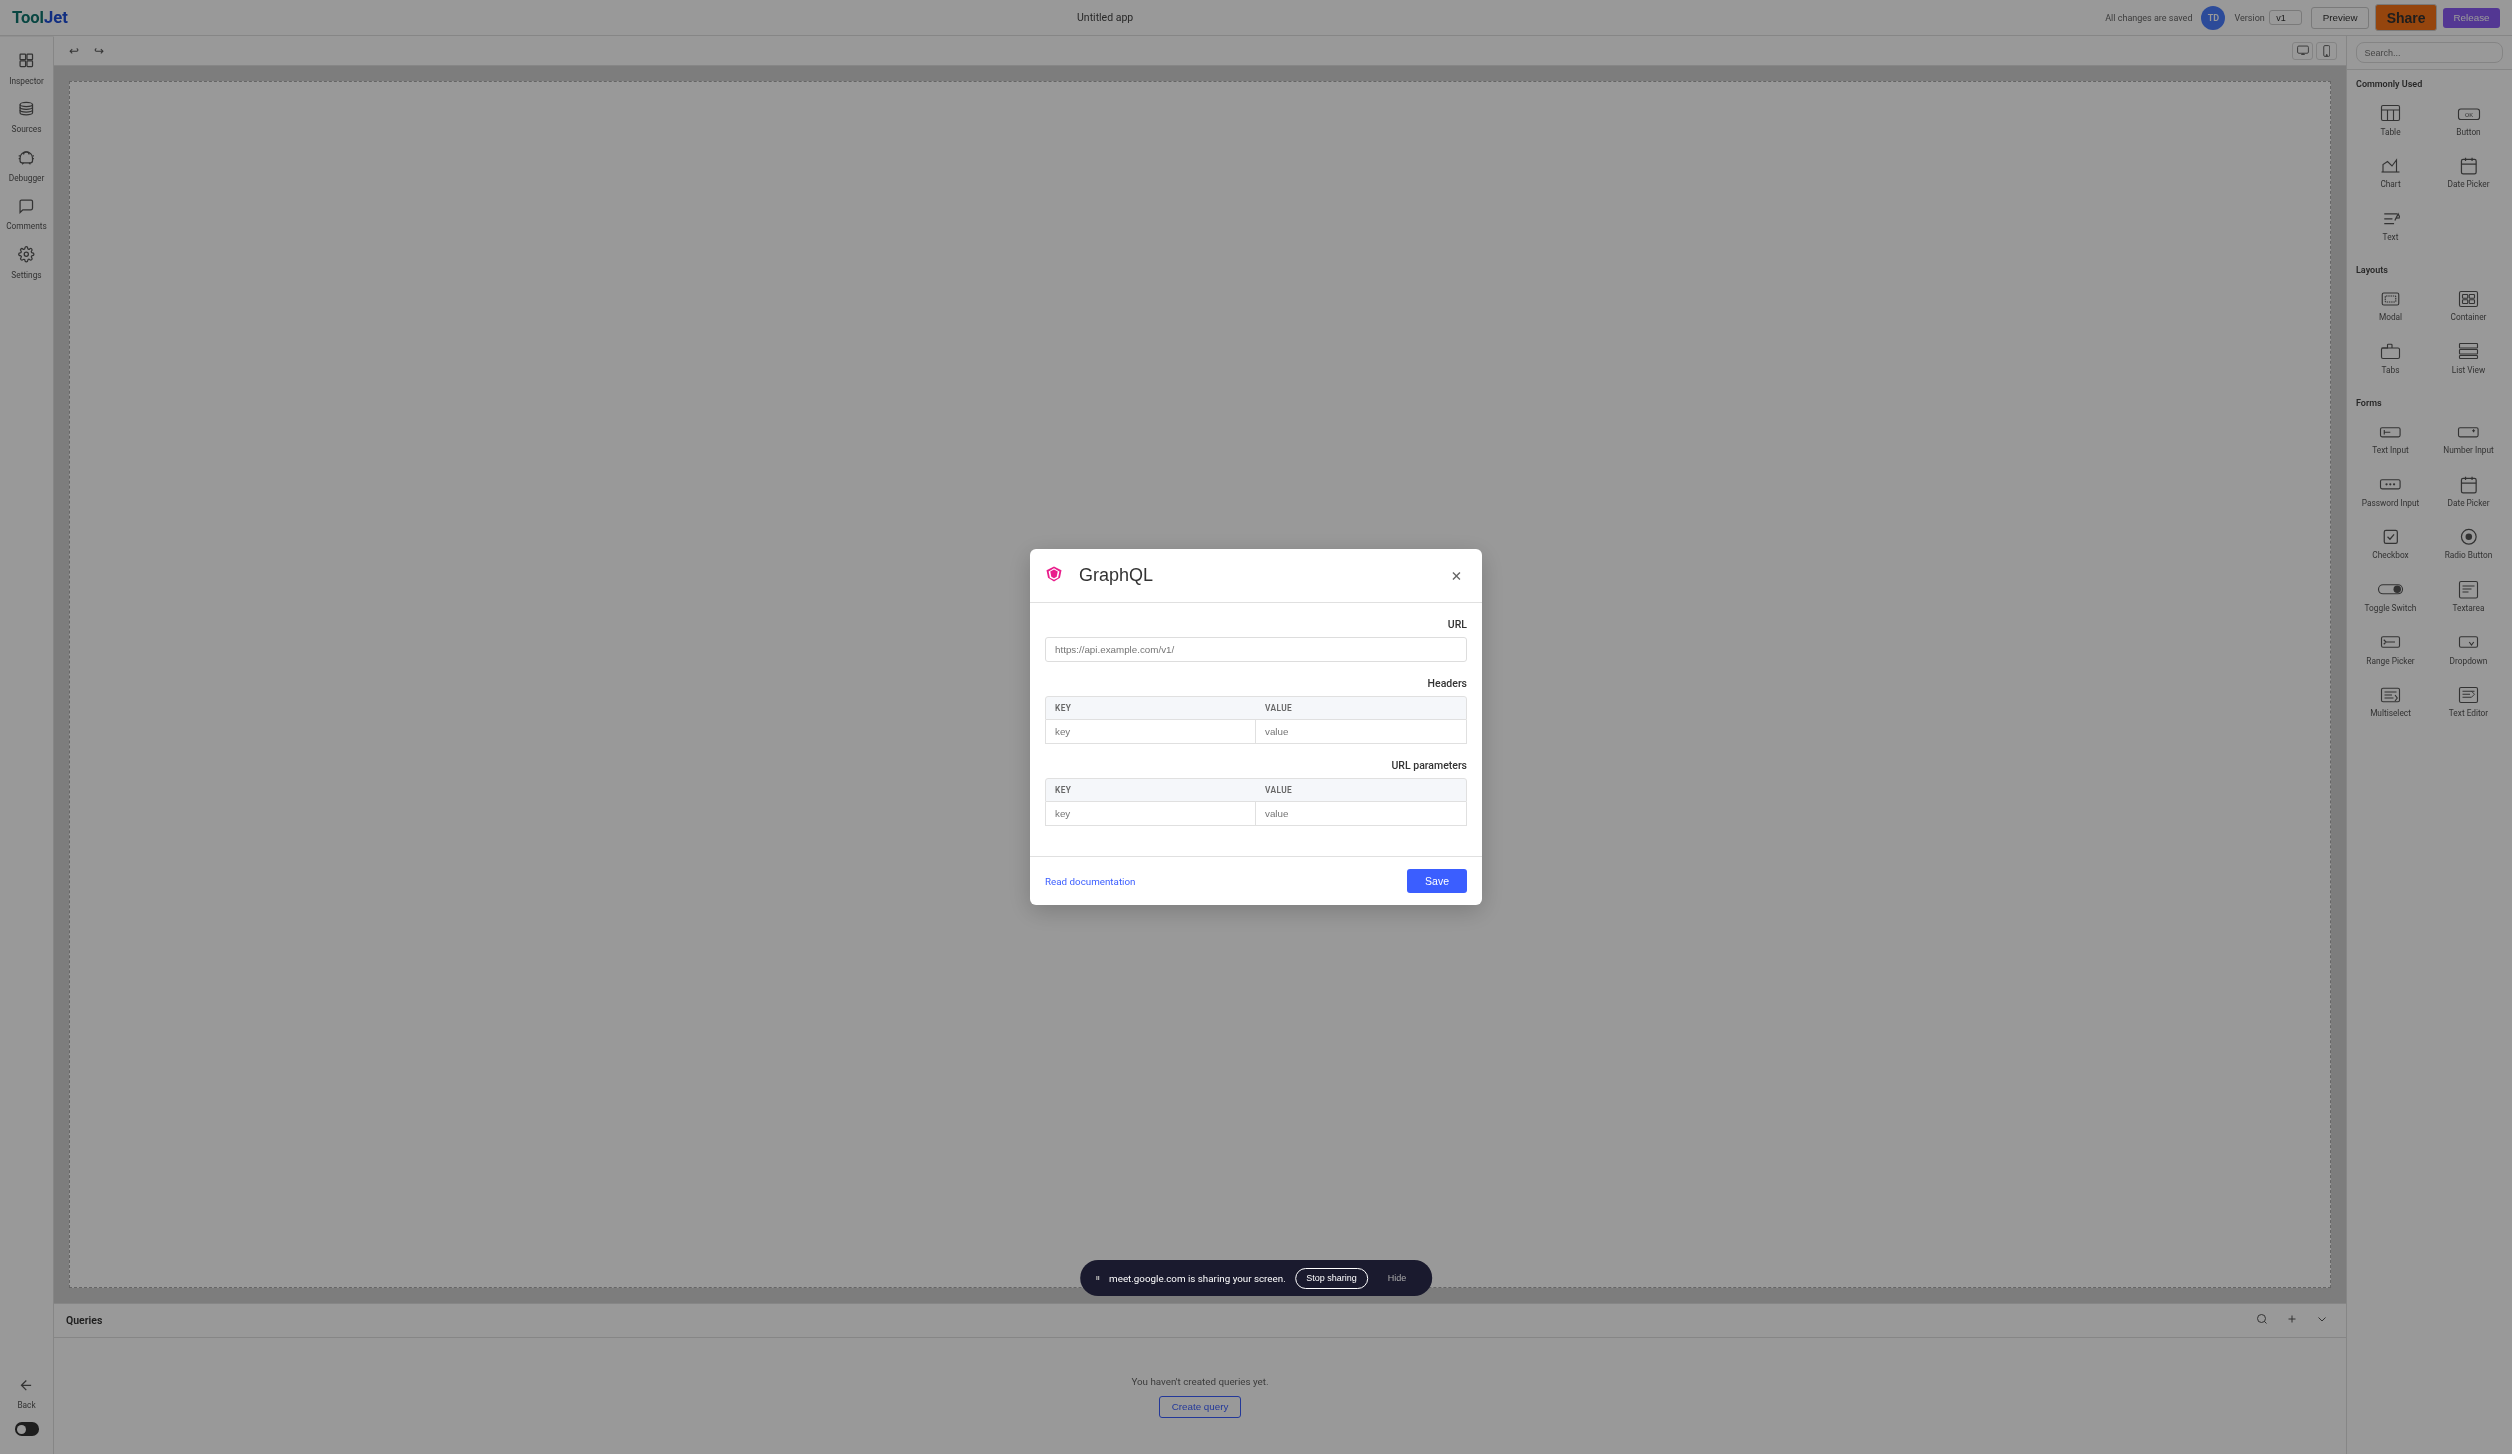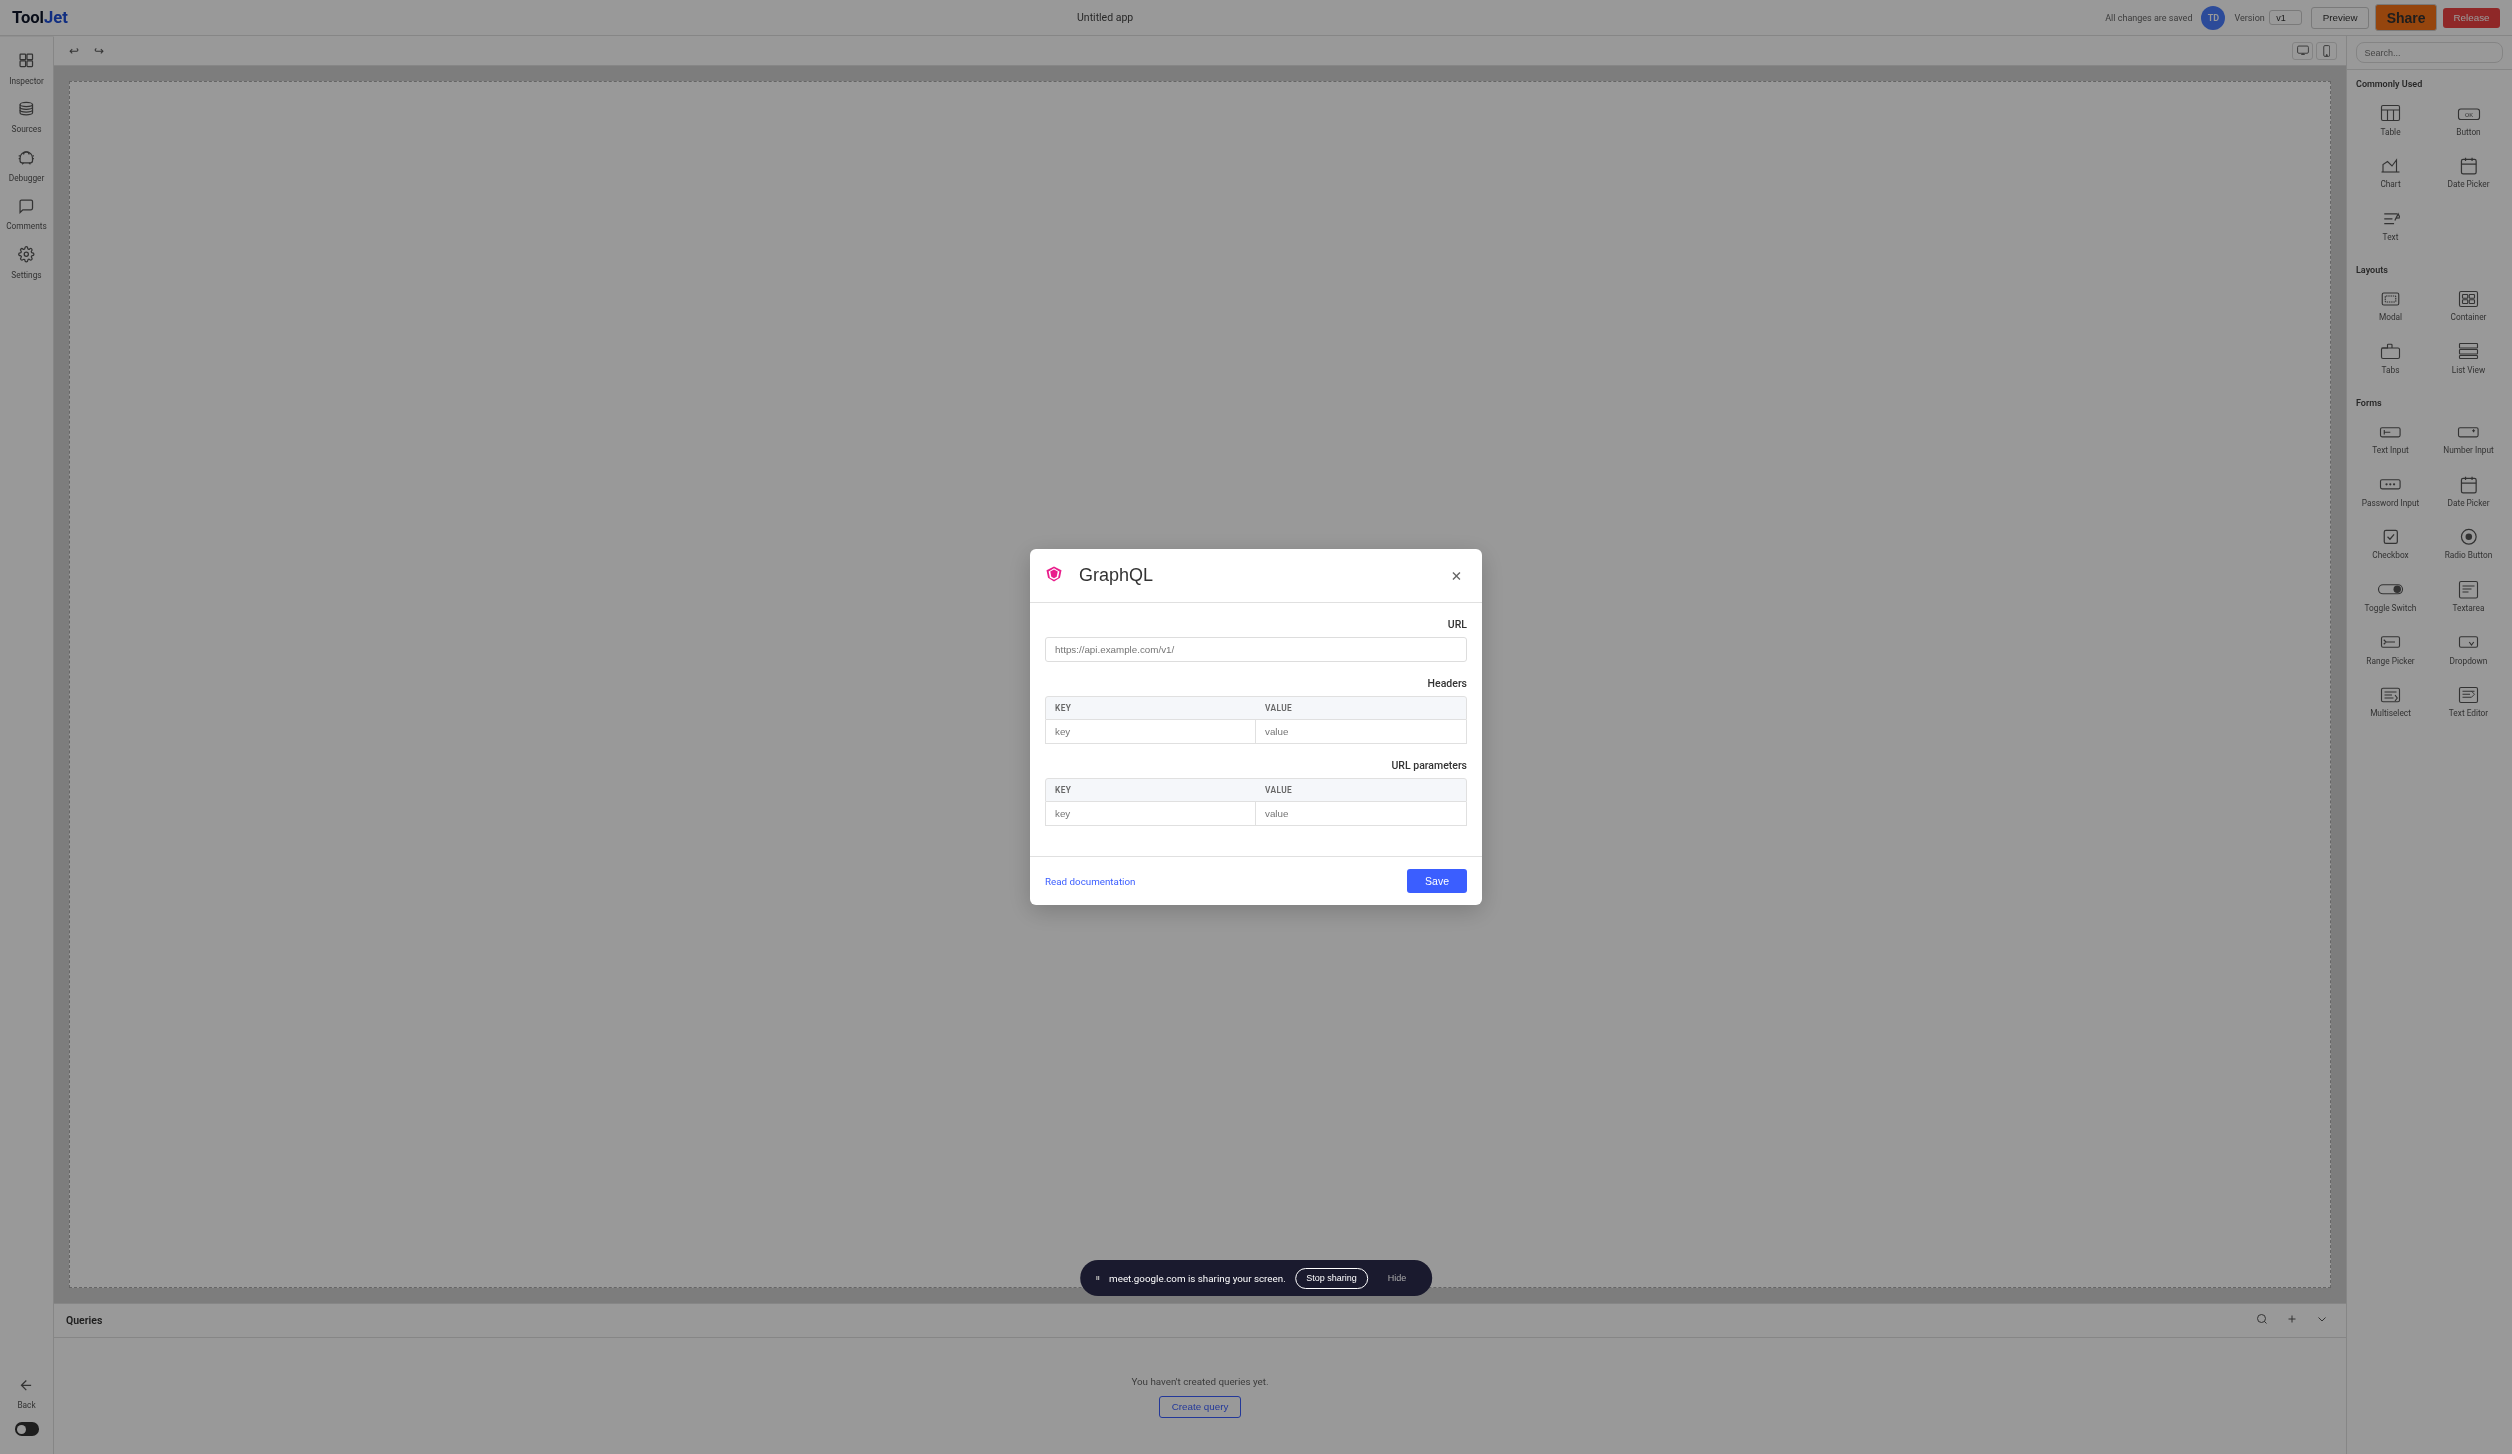--- a/index.html
+++ b/index.html
@@ -16,21 +16,21 @@
     .topbar-logo-text span { color: #1a1a2e; }
     .topbar-title { flex: 1; text-align: center; font-size: 10.5px; color: #444; }
     .topbar-status { font-size: 9px; color: #666; margin-right: 9px; }
     .topbar-avatar { width: 24px; height: 24px; border-radius: 50%; background: #4a7dff; color: #fff; display: flex; align-items: center; justify-content: center; font-size: 9px; font-weight: 600; margin-right: 9px; }
     .topbar-version { display: flex; align-items: center; gap: 4.5px; margin-right: 9px; }
     .topbar-version-label { font-size: 9px; color: #666; }
     .topbar-version-select { font-size: 9px; border: 0.8px solid #ccc; border-radius: 3px; padding: 1.5px 15px 1.5px 6px; appearance: none; background: #fff; color: #333; }
     .topbar-actions { display: flex; gap: 6px; padding-right: 12px; align-items: center; }
     .btn-preview { padding: 4.5px 10.5px; border: 0.8px solid #ccc; border-radius: 3px; background: #fff; font-size: 9.8px; cursor: pointer; color: #333; }
     .btn-share { padding: 4.5px 10.5px; border: 0.8px solid #ccc; border-radius: 3px; background: #f97316; font-size: 14px; cursor: pointer; color: #333; font-weight: bold; }
-    .btn-release { padding: 4.5px 10.5px; border: none; border-radius: 3px; background: #ef4444; color: #fff; font-size: 9.8px; cursor: pointer; font-weight: 500; }
+    .btn-release { padding: 4.5px 10.5px; border: none; border-radius: 3px; background: #8b5cf6; color: #fff; font-size: 9.8px; cursor: pointer; font-weight: 500; }
 
     
     .left-sidebar {
       position: fixed; top: 37px; left: 0; width: 54px; bottom: 0;
       background: #fff; border-right: 0.8px solid #e0e0e0;
       display: flex; flex-direction: column; align-items: center; padding-top: 9px; gap: 3px; z-index: 50;
     }
     .sidebar-item {
       display: flex; flex-direction: column; align-items: center; gap: 3px;
       padding: 6px 4.5px; border-radius: 4.5px; cursor: pointer; width: 48px;
@@ -147,21 +147,21 @@
     .toolbar-spacer { flex: 1; }
     .device-icons { display: flex; gap: 3px; }
     .device-icon { width: 21px; height: 18px; border: 0.8px solid #ddd; border-radius: 3px; display: flex; align-items: center; justify-content: center; cursor: pointer; font-size: 10.5px; color: #555; }
   </style>
 </head>
 <body>
 
 <div class="topbar">
   <div class="topbar-logo">
     <span class="topbar-logo-text">
-      <span style="color:#0f172a">Tool</span><span style="color:#1d4ed8">Jet</span>
+      <span style="color:#0f766e">Tool</span><span style="color:#1d4ed8">Jet</span>
     </span>
   </div>
   <span class="topbar-title">Untitled app</span>
   <span class="topbar-status">All changes are saved</span>
   <div class="topbar-avatar">TD</div>
   <div class="topbar-version">
     <span class="topbar-version-label">Version</span>
     <select class="topbar-version-select">
       <option>v1</option>
     </select>

